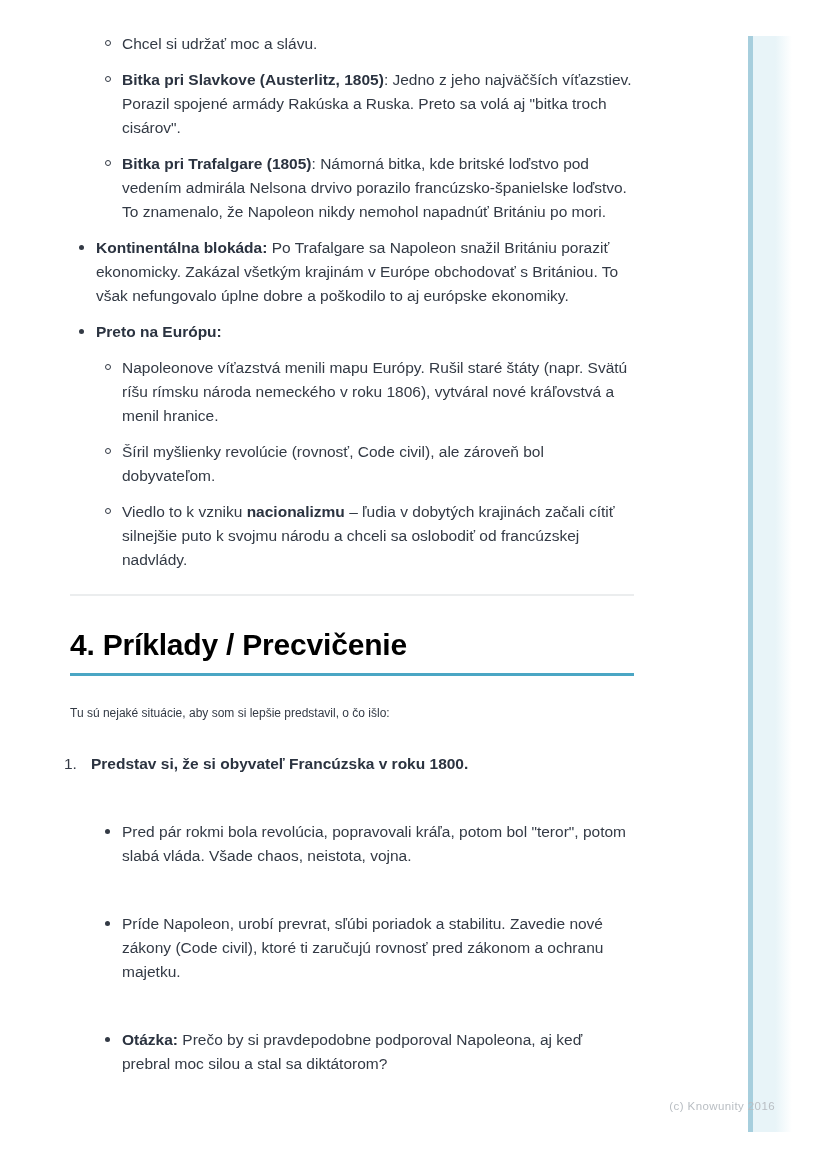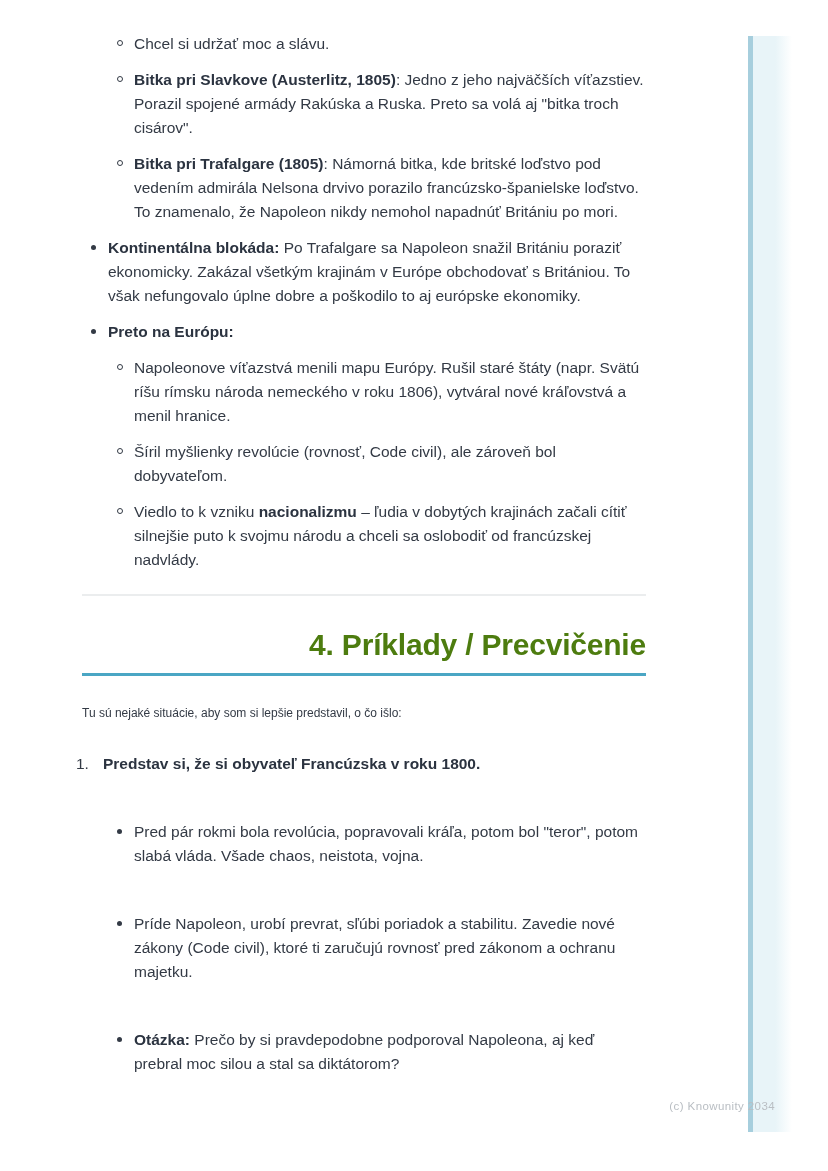--- a/index.html
+++ b/index.html
@@ -7,21 +7,21 @@
     width: 828px; height: 1171px;
     background: #ffffff;
     font-family: "Liberation Sans", sans-serif;
     color: #333a45;
     position: relative;
     overflow: hidden;
   }
   .page { position: absolute; inset: 0; }
   .content {
     position: absolute;
-    left: 82px; top: 32px;
+    left: 70px; top: 32px;
     width: 564px;
   }
   
   .li {
     position: relative;
     padding-left: 26px;
     margin-bottom: 12px;
     font-size: 15.5px;
     line-height: 24px;
   }
@@ -112,21 +112,21 @@
         <div class="li circle depth1"><span class="marker"></span><span class="txt"><span class="bseg">Bitka pri Trafalgare (1805)</span><span>: Námorná bitka, kde britské loďstvo pod vedením admirála Nelsona drvivo porazilo francúzsko-španielske loďstvo. To znamenalo, že Napoleon nikdy nemohol napadnúť Britániu po mori.</span></span></div>
         <div class="li disc"><span class="marker"></span><span class="txt"><span class="bseg">Kontinentálna blokáda:</span><span> Po Trafalgare sa Napoleon snažil Britániu poraziť ekonomicky. Zakázal všetkým krajinám v Európe obchodovať s Britániou. To však nefungovalo úplne dobre a poškodilo to aj európske ekonomiky.</span></span></div>
         <div class="li disc"><span class="marker"></span><span class="txt"><span class="bseg">Preto na Európu:</span></span></div>
         <div class="li circle depth1"><span class="marker"></span><span class="txt"><span>Napoleonove víťazstvá menili mapu Európy. Rušil staré štáty (napr. Svätú ríšu rímsku národa nemeckého v roku 1806), vytváral nové kráľovstvá a menil hranice.</span></span></div>
         <div class="li circle depth1"><span class="marker"></span><span class="txt"><span>Šíril myšlienky revolúcie (rovnosť, Code civil), ale zároveň bol dobyvateľom.</span></span></div>
         <div class="li circle depth1"><span class="marker"></span><span class="txt"><span>Viedlo to k vzniku </span><span class="bseg">nacionalizmu</span><span> – ľudia v dobytých krajinách začali cítiť silnejšie puto k svojmu národu a chceli sa oslobodiť od francúzskej nadvlády.</span></span></div>
       </div>
 
     <div class="divider" style="background: rgb(235, 237, 238);"></div>
 
-    <h1 class="heading" style="color: #4d7c0f; text-align: right;">4. Príklady / Precvičenie</h1>
+    <h1 class="heading" style="color: #000000;">4. Príklady / Precvičenie</h1>
     <div class="heading-rule" style="background: rgb(74, 166, 196);"></div>
 
     <p class="intro">Tu sú nejaké situácie, aby som si lepšie predstavil, o čo išlo:</p>
 
     <div class="exercise">
       <div class="ex-title-row">
         <span class="ex-num">1.</span>
         <span class="ex-title b">Predstav si, že si obyvateľ Francúzska v roku 1800.</span>
       </div>
       <div class="list ex-list">
@@ -136,14 +136,14 @@
         </div>
     </div>
 
   </div>
 
   <div class="edge-bar">
     <div class="edge-bar-fill" style="background: linear-gradient(to right, rgb(232, 244, 248) 0%, rgb(232, 244, 248) 62%, rgba(255, 255, 255, 0) 100%);"></div>
     <div class="edge-bar-strip" style="background: rgb(166, 206, 221);"></div>
   </div>
 
-  <div class="watermark" style="color: rgb(185, 190, 195);">(c) Knowunity 2034</div>
+  <div class="watermark" style="color: rgb(185, 190, 195);">(c) Knowunity 2016</div>
 </div>
 
 </body></html>

